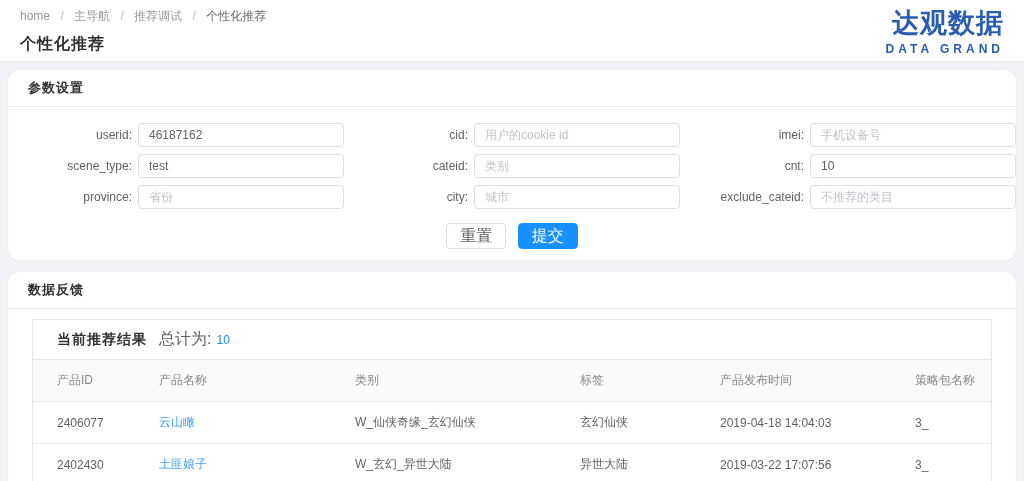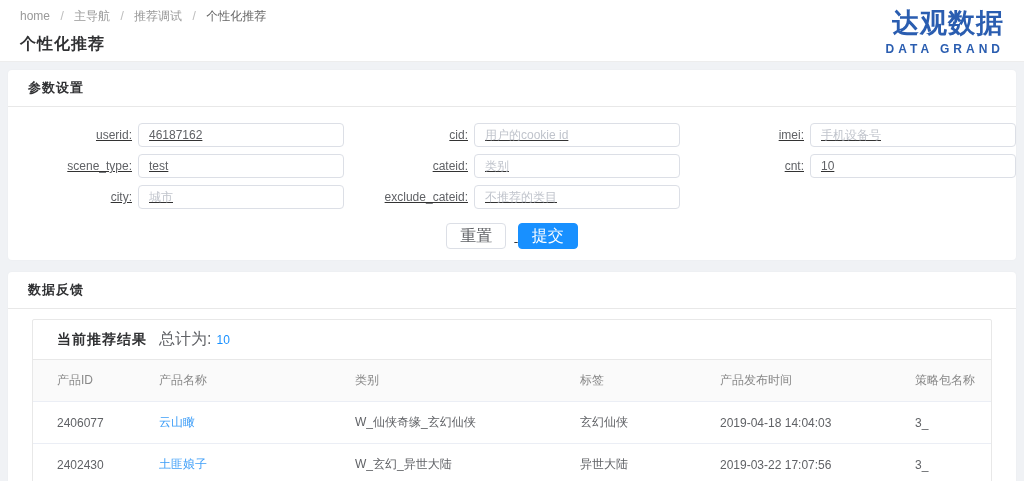--- a/index.html
+++ b/index.html
@@ -26,34 +26,34 @@
   .bc-sep { color: #bbb; margin: 0 7px; }
   .page-title { font-size: 16px; font-weight: 700; color: #303133; letter-spacing: 1px; }
   .logo { text-align: right; line-height: 1; padding-top: 2px; }
   .logo-cn { font-size: 27px; font-weight: 700; color: #2a5db0; letter-spacing: 1px; }
   .logo-en { font-size: 12px; font-weight: 600; color: #2a5db0; letter-spacing: 4px; margin-top: 6px; }
 
   
   .panel {
     background: #fff;
     margin: 8px 8px 12px 8px;
-    border-radius: 4px;
+    border-radius: 12px;
     box-shadow: 0 0 2px rgba(0,0,0,0.04);
   }
   .panel-header {
     font-size: 13px;
     font-weight: 700;
     color: #303133;
     padding: 9px 20px;
     border-bottom: 1px solid #e8e8e8;
     letter-spacing: 1px;
   }
 
   
-  .panel-body-form { padding: 16px 0 11px 0; text-decoration: underline; }
+  .panel-body-form { padding: 16px 0 11px 0; }
   .form-grid {
     display: grid;
     grid-template-columns: 1fr 1fr 1fr;
     row-gap: 7px;
   }
   .form-item { display: flex; align-items: center; height: 24px; }
   .form-label {
     flex: 1;
     text-align: right;
     color: #606266;
@@ -162,20 +162,24 @@
         </div>
         <div class="form-item">
           <label class="form-label">cateid:</label>
           <input class="form-input" type="text" value="" placeholder="类别" style="">
         </div>
         <div class="form-item">
           <label class="form-label">cnt:</label>
           <input class="form-input" type="text" value="10" placeholder="" style="">
         </div>
 
+        <div class="form-item">
+          <label class="form-label">province:</label>
+          <input class="form-input" type="text" value="" placeholder="省份" style="">
+        </div>
         <div class="form-item">
           <label class="form-label">city:</label>
           <input class="form-input" type="text" value="" placeholder="城市" style="">
         </div>
         <div class="form-item">
           <label class="form-label">exclude_cateid:</label>
           <input class="form-input" type="text" value="" placeholder="不推荐的类目" style="">
         </div>
 
       </div>

